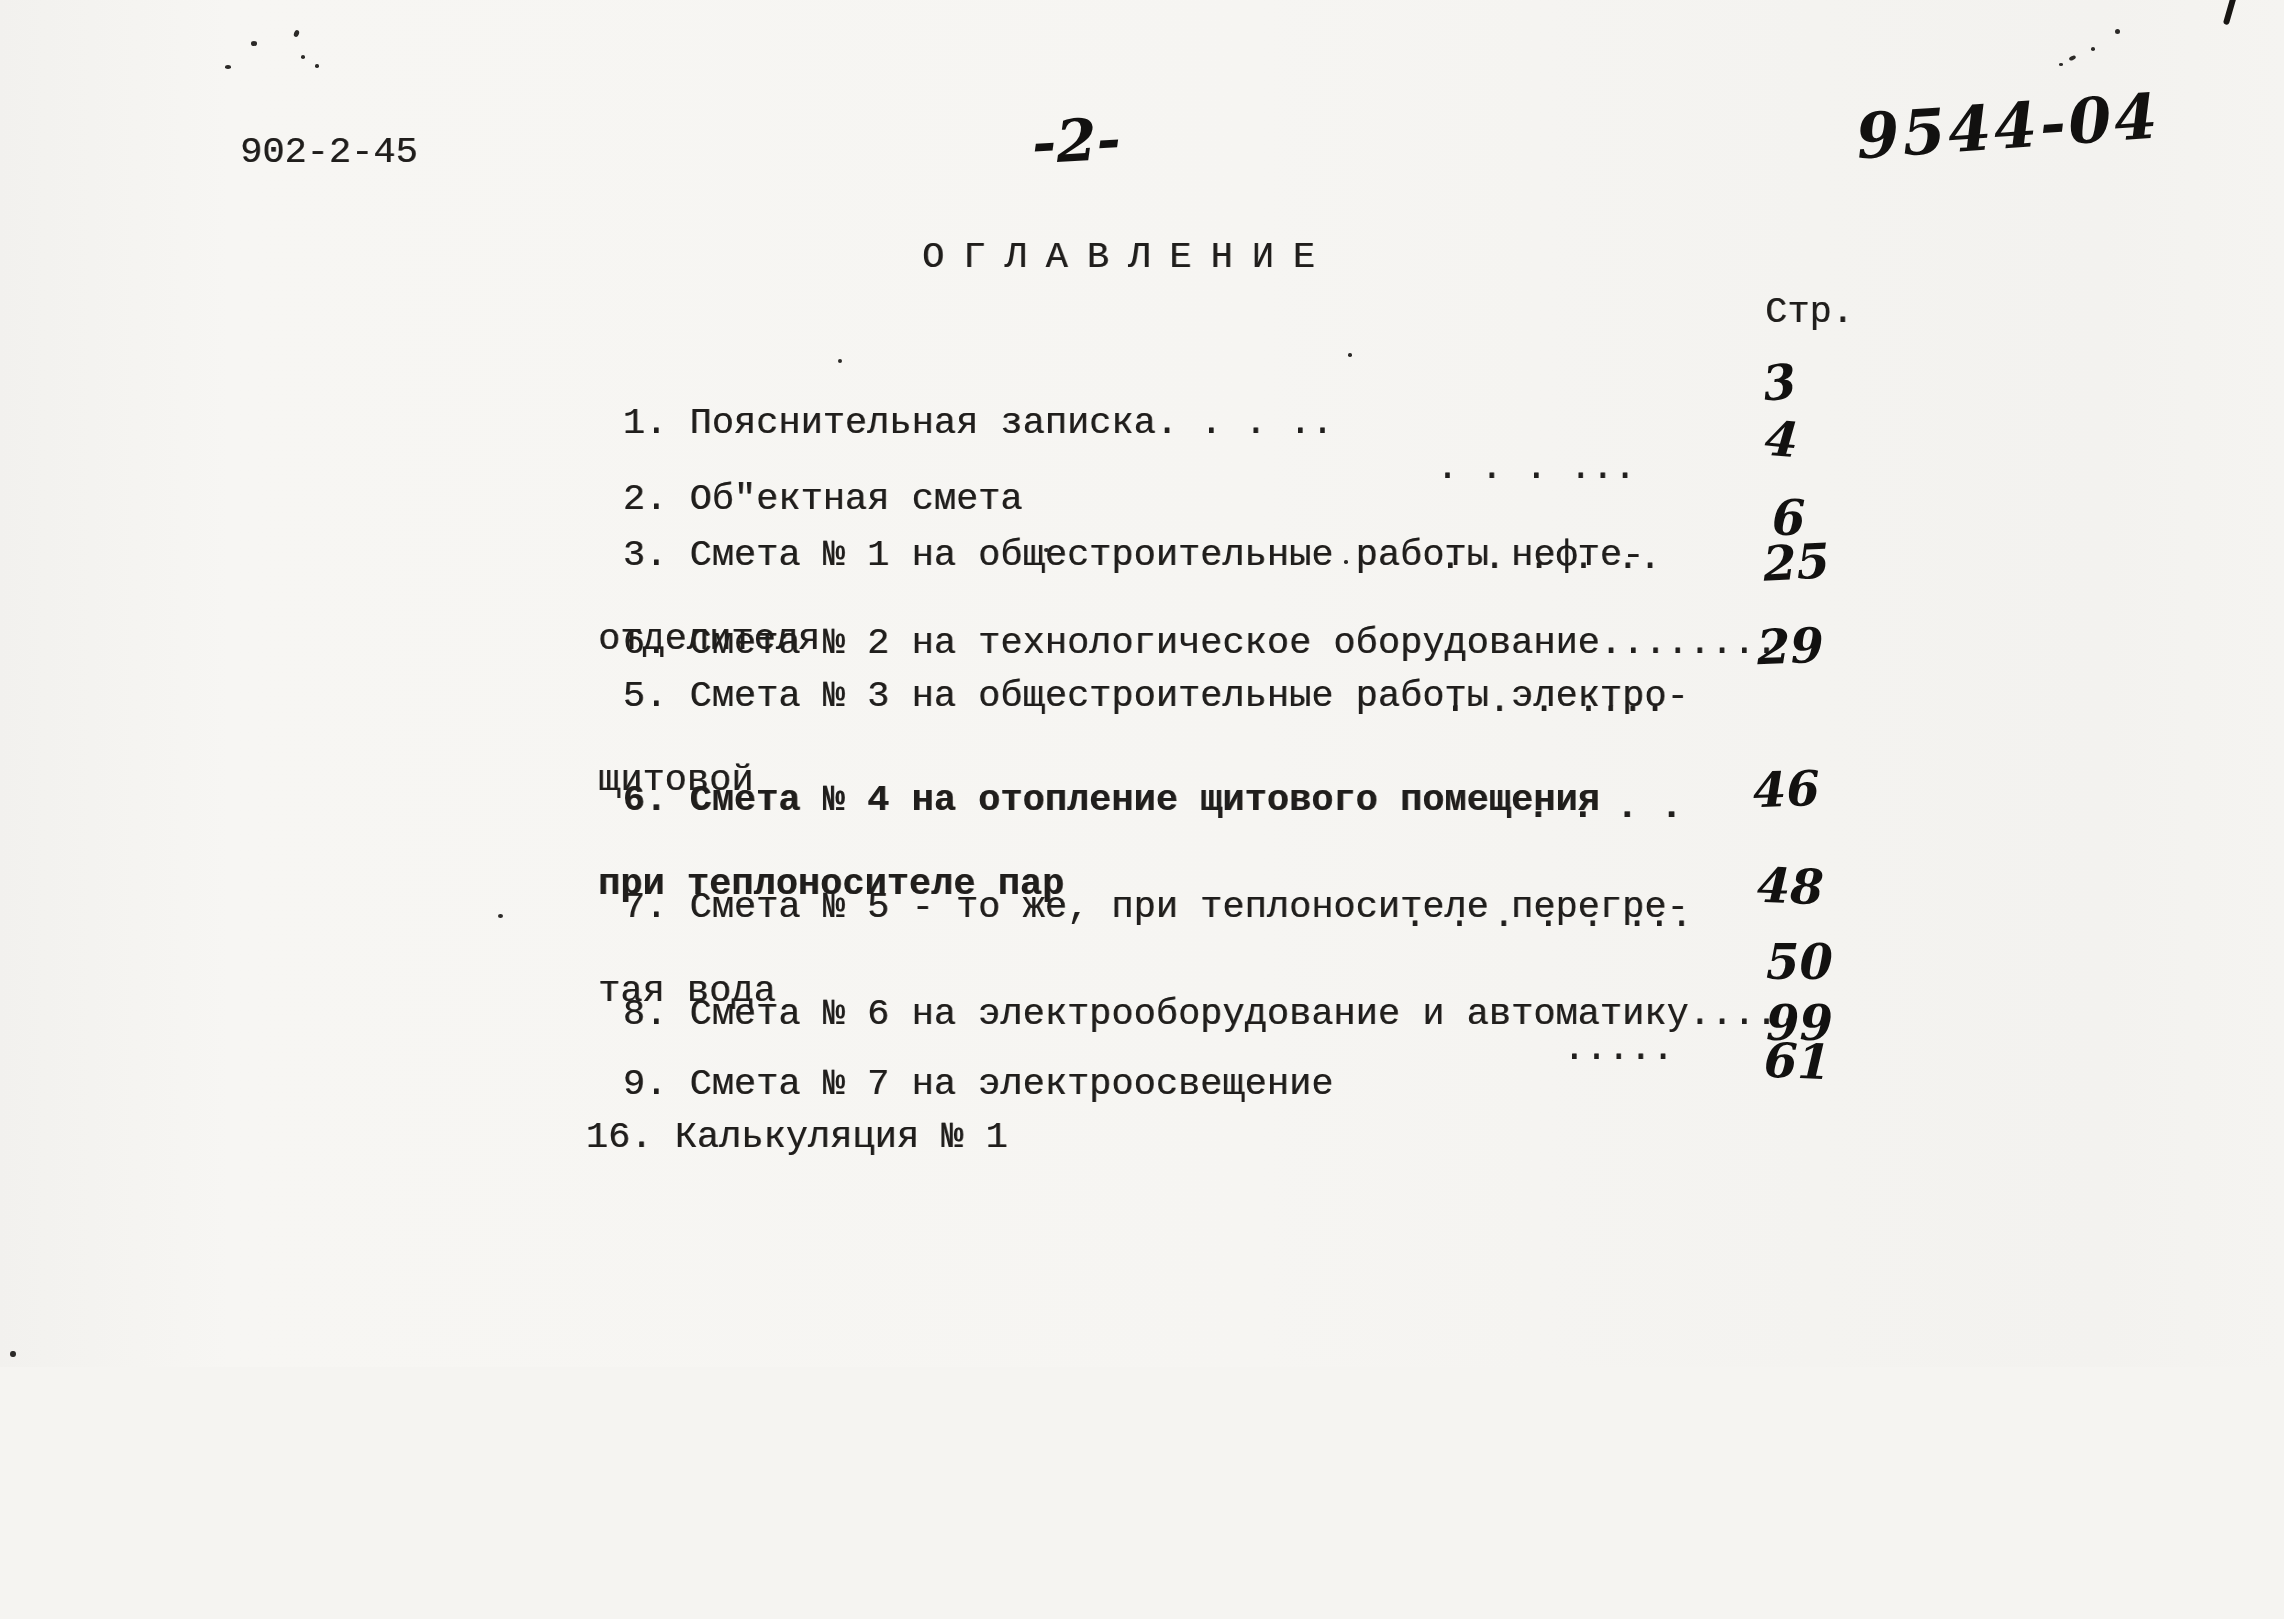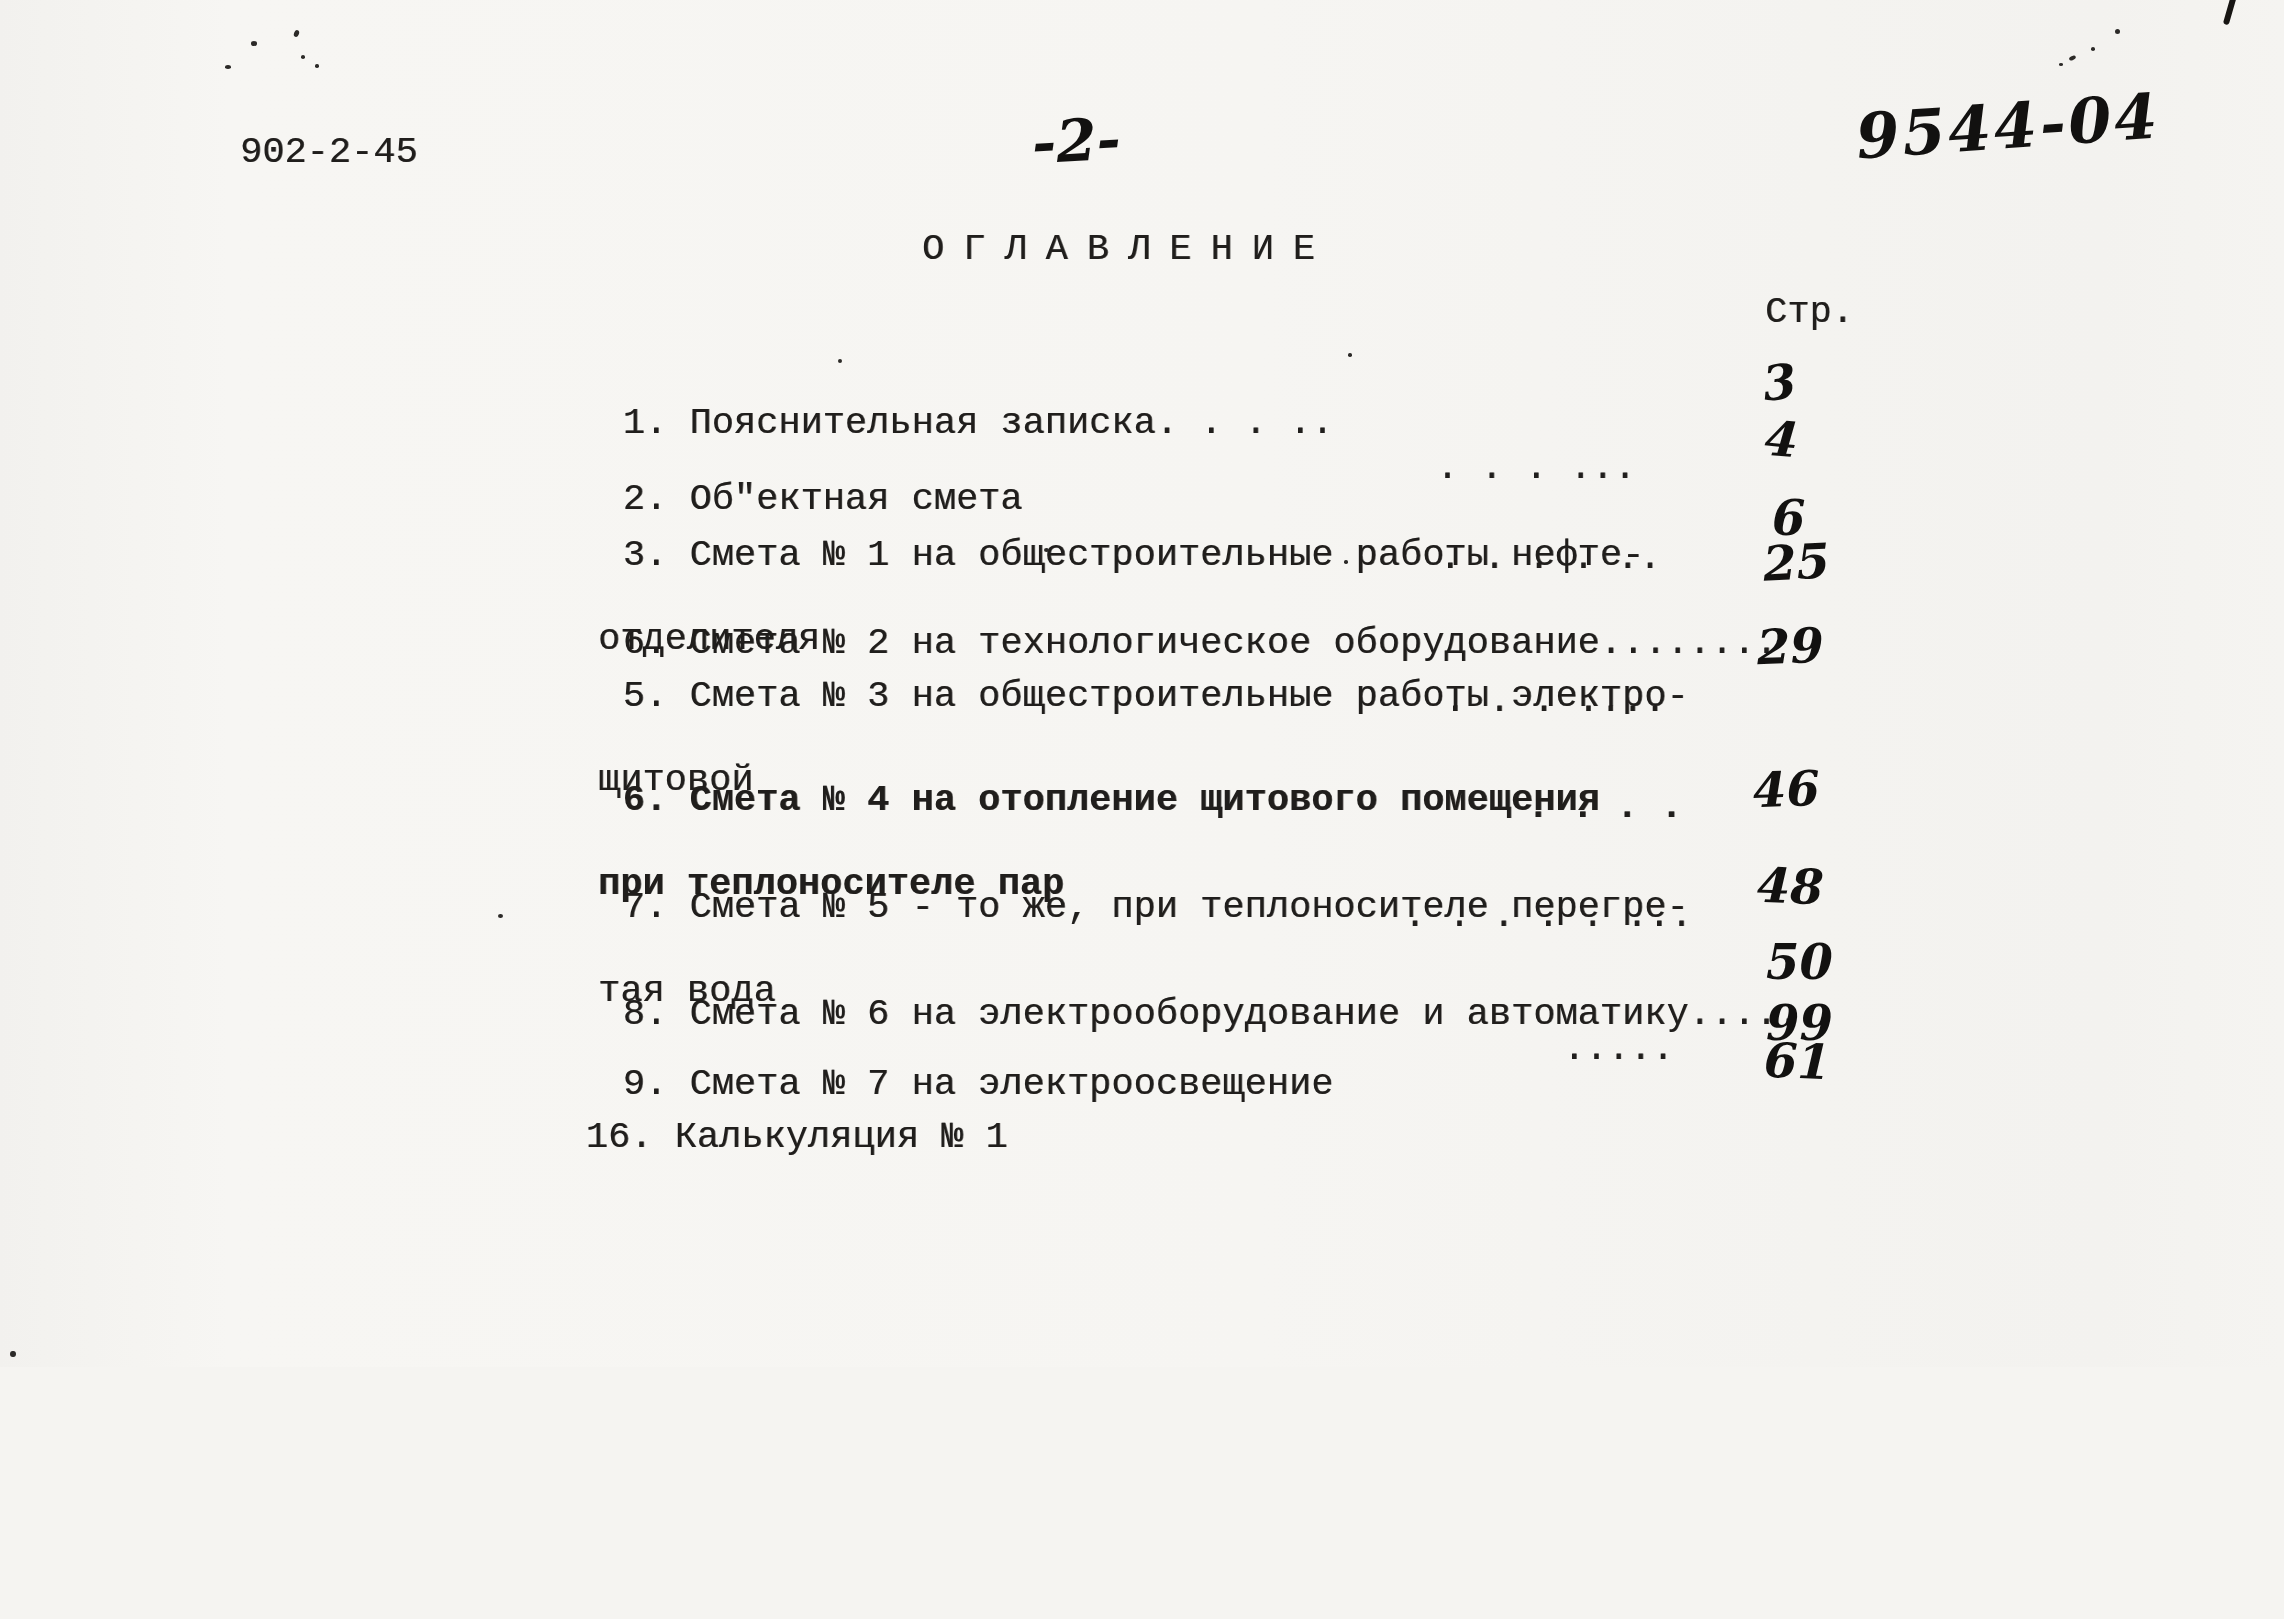--- a/index.html
+++ b/index.html
@@ -26,21 +26,21 @@
     position:absolute;
     font-family:"DejaVu Serif","Liberation Serif",serif;
     font-style:italic;
     font-weight:700;
     color:#121110;
     white-space:pre;
   }
   .doc-code{left:240px;top:131px;}
   .pagenum-top{left:1032px;top:107px;font-size:58px;transform:rotate(-3deg);}
   .hw-code{left:1856px;top:90px;font-size:62px;transform:rotate(-4deg);letter-spacing:2.8px;}
-  .title{left:922px;top:228px;letter-spacing:19px;}
+  .title{left:922px;top:236px;letter-spacing:19px;}
   .col-header{left:1765px;top:291px;}
 
   .toc-item{position:absolute;left:534px;width:1164px;}
   .toc-item .line2{display:block;margin-left:64px;}
   .toc-item .dots{position:absolute;white-space:pre;}
   .item-1{top:360px;}
   .item-2{top:436px;}
   .item-3{top:492px;}
   .item-4{top:580px;}
   .item-5{top:633px;}

